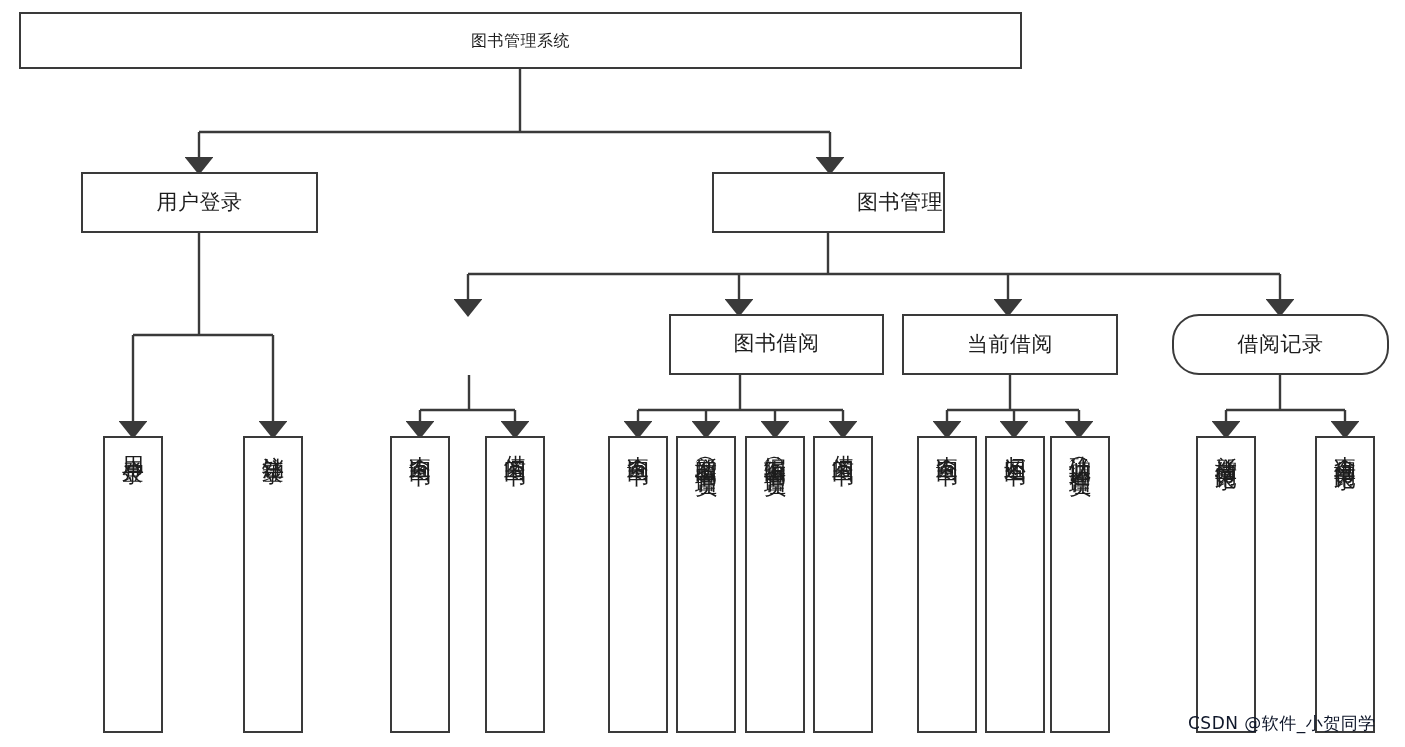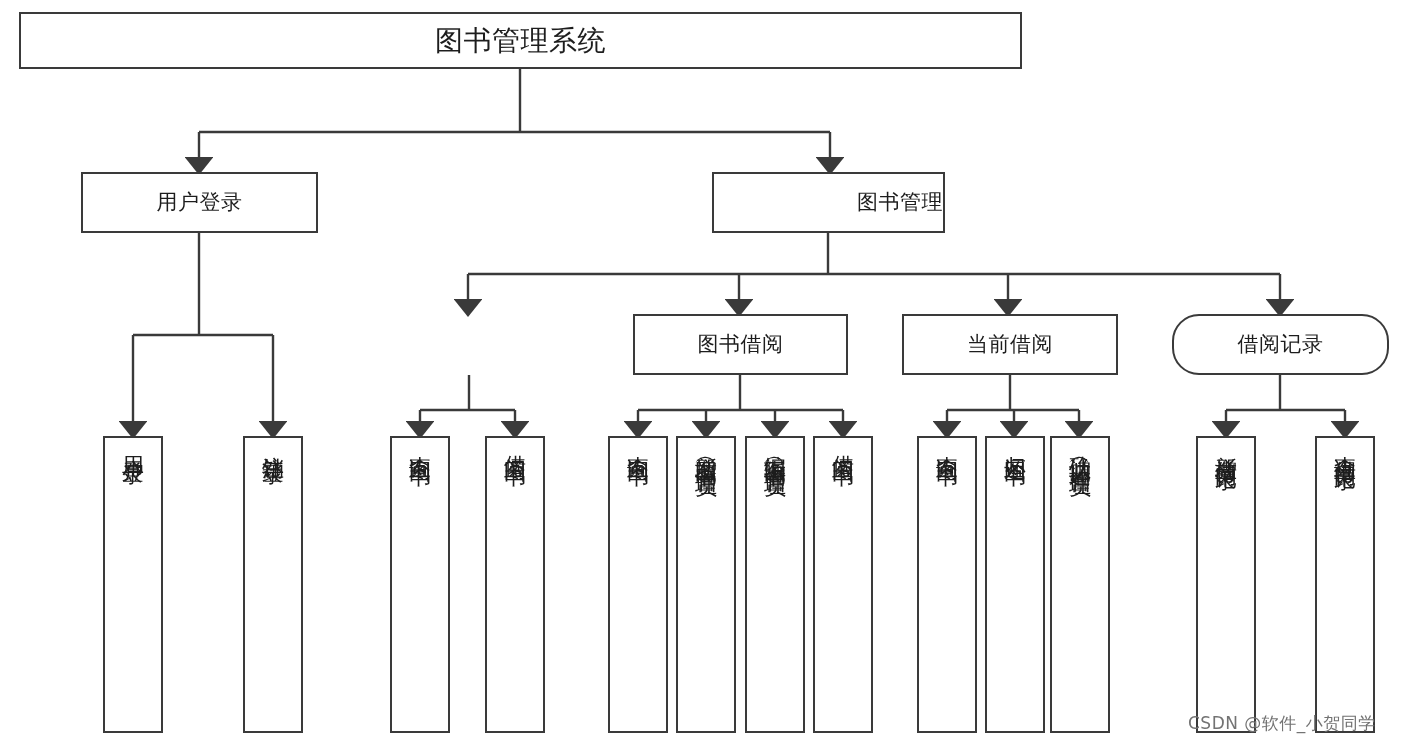--- a/index.html
+++ b/index.html
@@ -49,21 +49,21 @@
     padding-top: 0;
   }
   .node.vert .lbl {
     writing-mode: vertical-rl;
     text-orientation: upright;
     font-size: 22px;
     letter-spacing: 3px;
     line-height: 1;
     margin: 0 auto;
   }
-  .node.root .lbl { font-size: 28px; }
+  .node.root .lbl { font-size: 16px; }
 
   .watermark {
     position: absolute;
     left: 1188px;
     top: 712px;
     font-size: 17px;
     color: #b9b9b9;
     white-space: nowrap;
     letter-spacing: 0.5px;
   }
@@ -127,21 +127,21 @@
     <span class="lbl" style="color: rgb(29, 29, 29);">图书管理系统</span>
   </div>
 
   <div class="node horiz" style="left: 81px; top: 172px; width: 237px; height: 61px; border-color: rgb(58, 58, 58);">
     <span class="lbl" style="color: rgb(29, 29, 29);">用户登录</span>
   </div>
   <div class="node horiz" style="left: 712px; top: 172px; width: 233px; height: 61px; border-color: rgb(58, 58, 58); justify-content: flex-end;">
     <span class="lbl" style="color: rgb(29, 29, 29);">图书管理</span>
   </div>
 
-  <div class="node horiz" style="left: 633px; top: 314px; width: 215px; height: 61px; border-color: rgb(58, 58, 58);">
+  <div class="node horiz" style="left: 669px; top: 314px; width: 215px; height: 61px; border-color: rgb(58, 58, 58); font-family: Liberation Mono, monospace;">
     <span class="lbl" style="color: rgb(29, 29, 29);">图书借阅</span>
   </div>
   <div class="node horiz" style="left: 902px; top: 314px; width: 216px; height: 61px; border-color: rgb(58, 58, 58);">
     <span class="lbl" style="color: rgb(29, 29, 29);">当前借阅</span>
   </div>
   <div class="node horiz" style="left: 1172px; top: 314px; width: 217px; height: 61px; border-color: rgb(58, 58, 58); border-radius: 27px;">
     <span class="lbl" style="color: rgb(29, 29, 29);">借阅记录</span>
   </div>
 
   <div class="node vert" style="left: 103px; top: 436px; width: 60px; height: 297px; border-color: rgb(58, 58, 58);">
@@ -177,15 +177,15 @@
   <div class="node vert" style="left: 1050px; top: 436px; width: 60px; height: 297px; border-color: rgb(58, 58, 58);">
     <span class="lbl" style="color: rgb(29, 29, 29);">确认归还（管理员）</span>
   </div>
   <div class="node vert" style="left: 1196px; top: 436px; width: 60px; height: 297px; border-color: rgb(58, 58, 58);">
     <span class="lbl" style="color: rgb(29, 29, 29);">新增借阅记录</span>
   </div>
   <div class="node vert" style="left: 1315px; top: 436px; width: 60px; height: 297px; border-color: rgb(58, 58, 58);">
     <span class="lbl" style="color: rgb(29, 29, 29);">查询借阅记录</span>
   </div>
 
-  <div class="watermark" style="color: #737373;">CSDN @软件_小贺同学</div>
+  <div class="watermark" style="color: #0f172a;">CSDN @软件_小贺同学</div>
 
 </div>
 
 </body></html>

